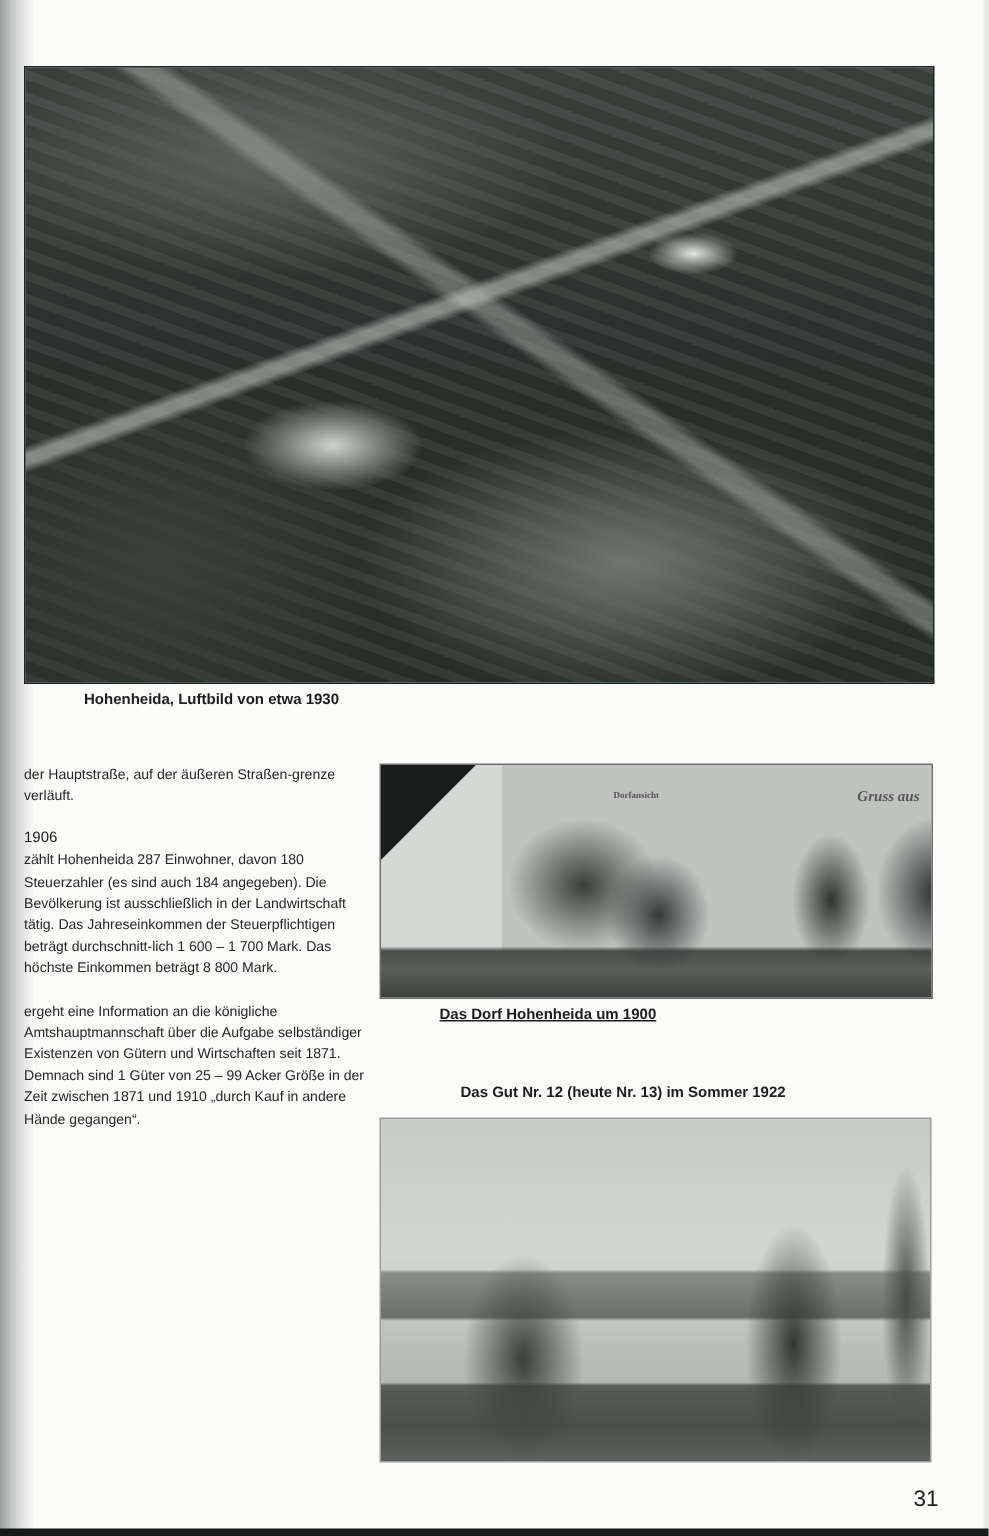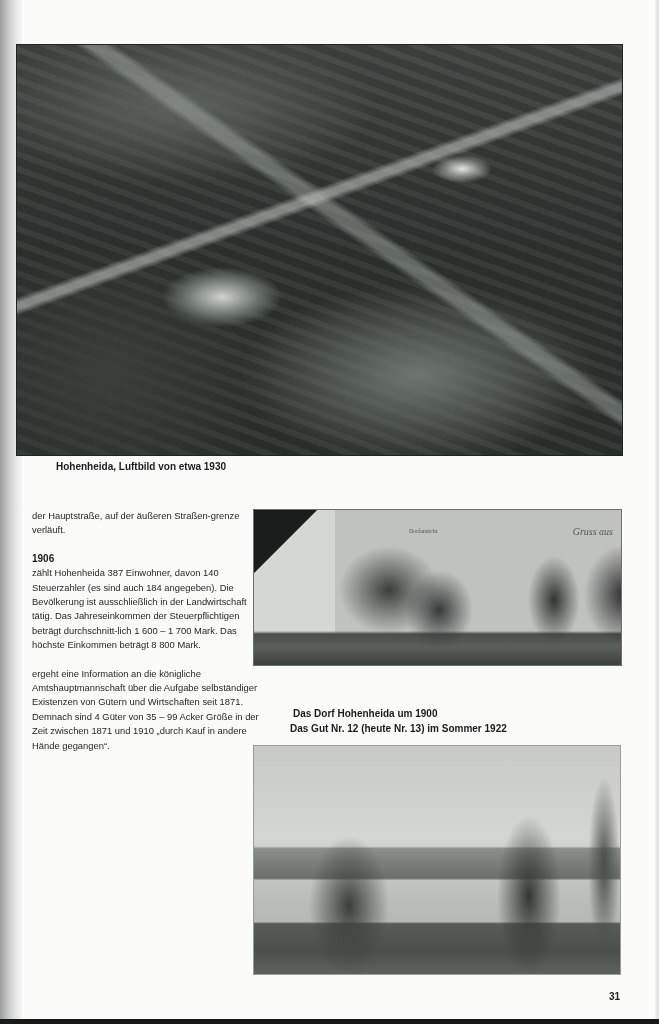--- a/index.html
+++ b/index.html
@@ -15,43 +15,43 @@
   }
   .right-edge {
     position: absolute; right: 0; top: 0; width: 4px; height: 1024px;
     background: linear-gradient(to right, #f4f4f3, #dcdcdb);
   }
   .bottom-bar {
     position: absolute; left: 0; bottom: 0; width: 659px; height: 5px;
     background: #161a18;
   }
   .photo {
-    position: absolute; overflow: hidden;
+    position: absolute; overflow: hidden; font-weight: bold;
   }
   
   #aerial {
     left: 16px; top: 44px; width: 605px; height: 410px;
     background:
       radial-gradient(ellipse 60px 30px at 205px 252px, #cfd3cf 0%, #6c726d 60%, transparent 100%),
       radial-gradient(ellipse 30px 14px at 445px 124px, #e0e3df 0%, transparent 100%),
       linear-gradient(160deg, transparent 40%, rgba(200,204,200,0.55) 41%, rgba(200,204,200,0.55) 42%, transparent 43%),
       linear-gradient(35deg, transparent 54%, rgba(170,176,172,0.45) 55%, rgba(170,176,172,0.45) 56.5%, transparent 57.5%),
       radial-gradient(ellipse 200px 80px at 160px 60px, #5d625f 0%, transparent 100%),
       radial-gradient(ellipse 180px 90px at 400px 330px, #6f7571 0%, transparent 100%),
       radial-gradient(ellipse 160px 130px at 90px 330px, #3a3f3c 0%, transparent 100%),
       repeating-linear-gradient(20deg, rgba(255,255,255,0.05) 0 6px, rgba(0,0,0,0.05) 6px 14px),
       linear-gradient(180deg, #3d423f 0%, #2c312e 50%, #2a2f2c 100%);
     border: 1px solid #202422;
   }
   .caption {
     position: absolute; font-weight: bold; font-size: 10px; color: #1c1c1c; white-space: nowrap; margin-left: 40px;
   }
   #cap-aerial { left: 16px; top: 461px; }
-  #cap-village { left: 253px; top: 708px; }
-  #cap-estate { left: 250px; top: 723px; }
+  #cap-village { left: 253px; top: 671px; text-decoration: underline; }
+  #cap-estate { left: 267px; top: 723px; }
 
   
   #village {
     left: 253px; top: 509px; width: 367px; height: 155px;
     background:
       linear-gradient(135deg, #1b1d1c 0 12%, transparent 12.2%),
       radial-gradient(ellipse 40px 50px at 370px 85px, #2b2e2c 0%, transparent 100%),
       radial-gradient(ellipse 26px 44px at 300px 90px, #303431 0%, transparent 100%),
       radial-gradient(ellipse 50px 44px at 135px 80px, #3b3f3c 0%, transparent 100%),
       radial-gradient(ellipse 34px 40px at 185px 100px, #353937 0%, transparent 100%),
@@ -72,55 +72,55 @@
       radial-gradient(ellipse 40px 70px at 95px 160px, #3b3f3c 0%, transparent 100%),
       radial-gradient(ellipse 32px 80px at 275px 150px, #333734 0%, transparent 100%),
       radial-gradient(ellipse 16px 90px at 350px 120px, #4a4e4b 0%, transparent 100%),
       linear-gradient(180deg, transparent 44%, #8a8e8b 45%, #6b6f6c 58%, transparent 59%),
       linear-gradient(180deg, transparent 77%, #585c59 78%, #4b4f4c 90%, #5e625f 100%),
       linear-gradient(180deg, #c7cac7 0%, #d4d6d3 40%, #b8bbb8 70%, #a9aca9 100%);
     border: 1px solid #9a9d9b;
   }
 
   .column {
-    position: absolute; left: 32px; top: 509px; width: 228px;
+    position: absolute; left: 16px; top: 509px; width: 228px;
     font-size: 9.4px; line-height: 14.4px; color: #262626;
   }
   .column p { margin: 0; }
   .entry { margin-top: 14px; }
-  .year { font-weight: bold; font-size: 10px; color: #1a1a1a; margin-top: 12px; }
+  .year { font-weight: normal; font-size: 10px; color: #1a1a1a; margin-top: 12px; }
   .page-number {
-    position: absolute; left: 609px; top: 991px; font-size: 10px; font-weight: bold; color: #222;
+    position: absolute; left: 609px; top: 991px; font-size: 15px; font-weight: normal; color: #222;
   }
 </style>
 </head>
 <body>
 
 <div class="binding-shadow"></div>
 <div class="right-edge"></div>
 
 <div class="photo" id="aerial"></div>
 <div class="caption" id="cap-aerial">Hohenheida, Luftbild von etwa 1930</div>
 
 <div class="column">
   <p>der Hauptstraße, auf der äußeren Straßen-grenze verläuft.</p>
 
   <div class="entry">
     <div class="year">1906</div>
-    <p>zählt Hohenheida 387 Einwohner, davon 140 Steuerzahler (es sind auch 184 angegeben). Die Bevölkerung ist ausschließlich in der Landwirtschaft tätig. Das Jahreseinkommen der Steuerpflichtigen beträgt durchschnitt-lich 1 600 – 1 700 Mark. Das höchste Einkommen beträgt 8 800 Mark.</p>
+    <p>zählt Hohenheida 287 Einwohner, davon 180 Steuerzahler (es sind auch 184 angegeben). Die Bevölkerung ist ausschließlich in der Landwirtschaft tätig. Das Jahreseinkommen der Steuerpflichtigen beträgt durchschnitt-lich 1 600 – 1 700 Mark. Das höchste Einkommen beträgt 8 800 Mark.</p>
   </div>
 
   <div class="entry">
   </div>
 
   <div class="entry">
   </div>
 
   <div class="entry">
-    <p>ergeht eine Information an die königliche Amtshauptmannschaft über die Aufgabe selbständiger Existenzen von Gütern und Wirtschaften seit 1871. Demnach sind 4 Güter von 35 – 99 Acker Größe in der Zeit zwischen 1871 und 1910 „durch Kauf in andere Hände gegangen“.</p>
+    <p>ergeht eine Information an die königliche Amtshauptmannschaft über die Aufgabe selbständiger Existenzen von Gütern und Wirtschaften seit 1871. Demnach sind 1 Güter von 25 – 99 Acker Größe in der Zeit zwischen 1871 und 1910 „durch Kauf in andere Hände gegangen“.</p>
   </div>
 </div>
 
 <div class="photo" id="village">
   <span class="postcard-text" id="pc-title">Dorfansicht</span>
   <span class="postcard-text" id="pc-greet">Gruss aus</span>
 </div>
 <div class="caption" id="cap-village">Das Dorf Hohenheida um 1900</div>
 
 <div class="caption" id="cap-estate">Das Gut Nr. 12 (heute Nr. 13) im Sommer 1922</div>

